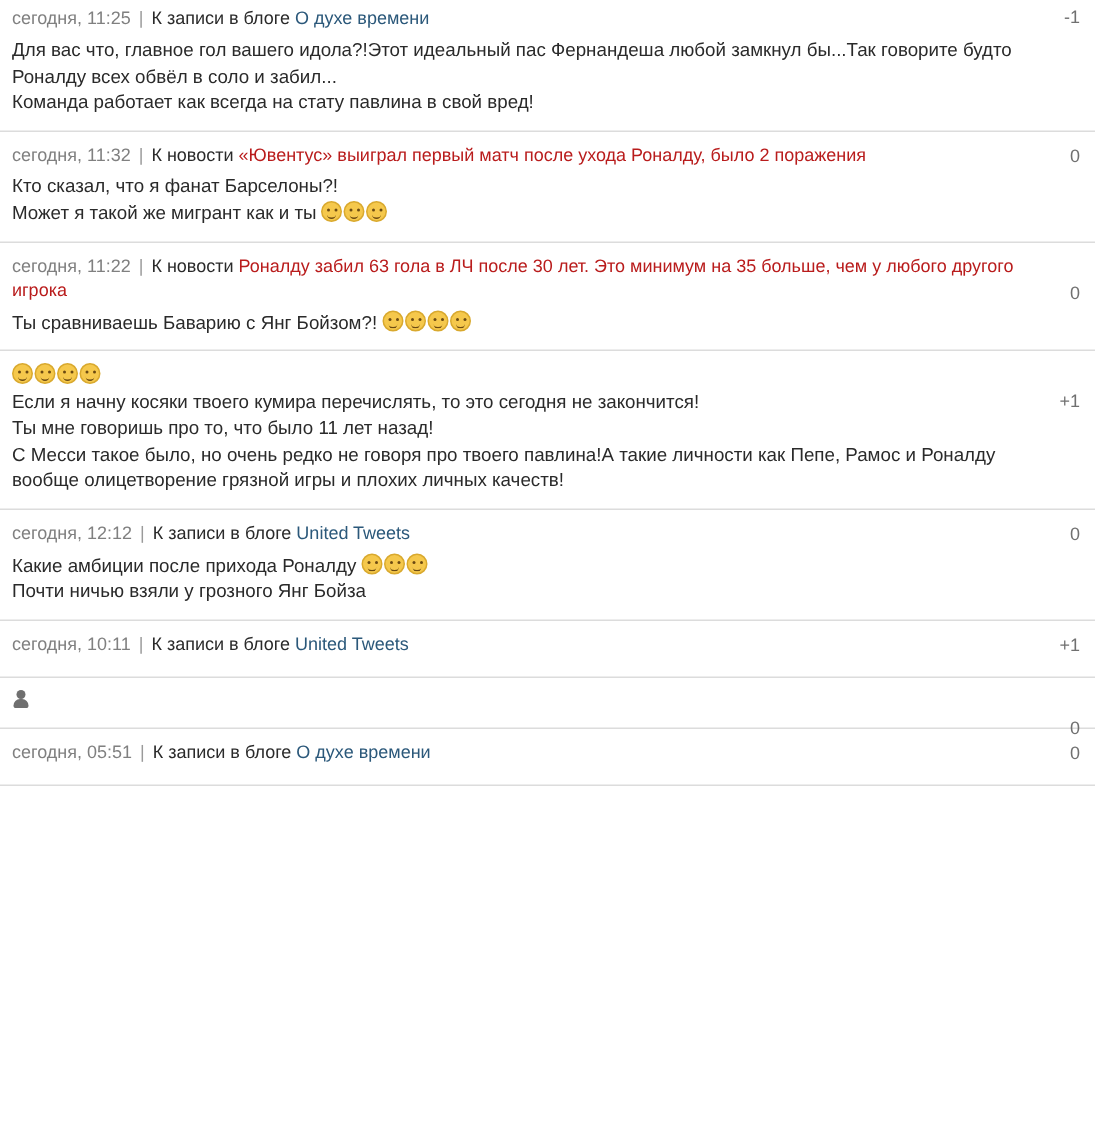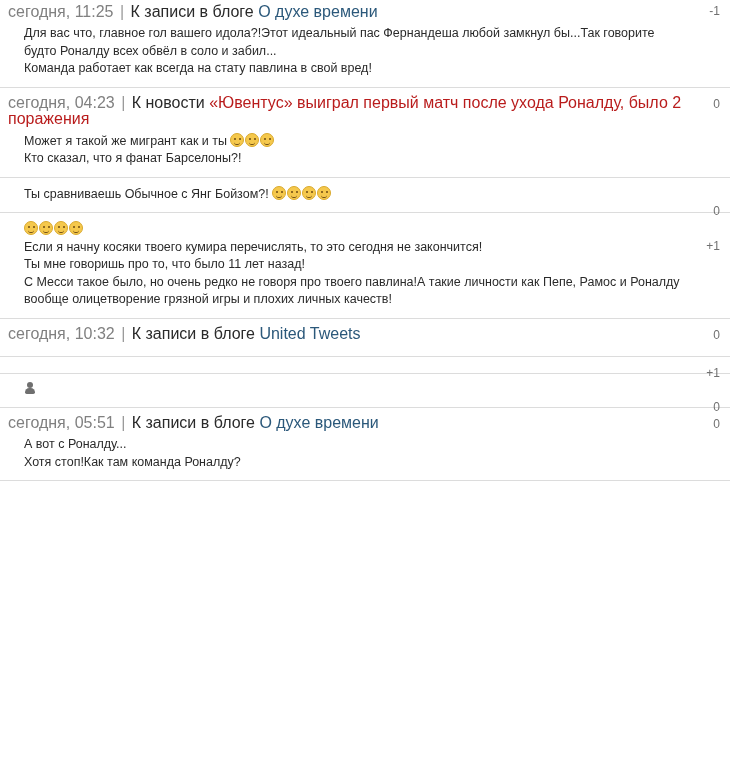--- a/index.html
+++ b/index.html
@@ -21,21 +21,21 @@
   .comment {
     position: relative;
     padding: 7px 40px 9px 8px;
     border-bottom: 1px solid #dcdcdc;
     box-sizing: border-box;
   }
   .comment.first {
     padding-top: 4px;
   }
   .meta {
-    font-size: 16px;
+    font-size: 12px;
     line-height: 16px;
     margin-bottom: 5px;
     color: #707070;
   }
   .meta .date {
     color: #808080;
   }
   .meta .sep {
     color: #9a9a9a;
     padding: 0 2px;
@@ -51,21 +51,20 @@
   .meta a.longlink {
     color: #b91c1c;
   }
   .body {
     line-height: 17.5px;
     color: #2a2a2a;
   }
   .body .line {
     display: block;
     white-space: normal;
-    margin-left: 16px;
   }
   .rating {
     position: absolute;
     right: 10px;
     font-size: 12px;
     color: #707070;
     text-align: right;
     width: 26px;
   }
   .emoji {
@@ -153,84 +152,98 @@
     </div>
     <div class="body">
       <span class="line">Для вас что, главное гол вашего идола?!Этот идеальный пас Фернандеша любой замкнул бы...Так говорите будто Роналду всех обвёл в соло и забил...</span>
       <span class="line">Команда работает как всегда на стату павлина в свой вред!</span>
     </div>
   </div>
 
   <div class="comment">
     <div class="rating" style="top:9px;">0</div>
     <div class="meta">
-      <span class="date">сегодня, 04:23</span>
+      <span class="date">сегодня, 11:32</span>
       <span class="sep">|</span>
       <span class="prefix">К новости</span>
       <a class="longlink">«Ювентус» выиграл первый матч после ухода Роналду, было 2 поражения</a>
     </div>
     <div class="body">
+      <span class="line">Кто сказал, что я фанат Барселоны?!</span>
       <span class="line"><span>Может я такой же мигрант как и ты</span>
         <span class="emoji"><span class="emo"></span><span class="emo"></span><span class="emo"></span></span>
       </span>
-      <span class="line">Кто сказал, что я фанат Барселоны?!</span>
     </div>
   </div>
 
   <div class="comment">
     <div class="rating" style="top:26px;">0</div>
-    <div class="body">
-      <span class="line"><span>Ты сравниваешь Обычное с Янг Бойзом?!</span>
+    <div class="meta">
+      <span class="date">сегодня, 11:22</span>
+      <span class="sep">|</span>
+      <span class="prefix">К новости</span>
+      <a class="longlink">Роналду забил 63 гола в ЛЧ после 30 лет. Это минимум на 35 больше, чем у любого другого игрока</a>
+    </div>
+    <div class="body">
+      <span class="line"><span>Ты сравниваешь Баварию с Янг Бойзом?!</span>
         <span class="emoji"><span class="emo"></span><span class="emo"></span><span class="emo"></span><span class="emo"></span></span>
       </span>
     </div>
   </div>
 
   <div class="comment">
     <div class="rating" style="top:26px;">+1</div>
     <div class="body">
       <span class="line">
         <span class="emoji"><span class="emo"></span><span class="emo"></span><span class="emo"></span><span class="emo"></span></span>
       </span>
       <span class="line">Если я начну косяки твоего кумира перечислять, то это сегодня не закончится!</span>
       <span class="line">Ты мне говоришь про то, что было 11 лет назад!</span>
       <span class="line">С Месси такое было, но очень редко не говоря про твоего павлина!А такие личности как Пепе, Рамос и Роналду вообще олицетворение грязной игры и плохих личных качеств!</span>
     </div>
   </div>
 
   <div class="comment">
     <div class="rating" style="top:9px;">0</div>
     <div class="meta">
-      <span class="date">сегодня, 10:32</span>
+      <span class="date">сегодня, 12:12</span>
       <span class="sep">|</span>
       <span class="prefix">К записи в блоге</span>
       <a>United Tweets</a>
     </div>
+    <div class="body">
+      <span class="line"><span>Какие амбиции после прихода Роналду</span>
+        <span class="emoji"><span class="emo"></span><span class="emo"></span><span class="emo"></span></span>
+      </span>
+      <span class="line">Почти ничью взяли у грозного Янг Бойза</span>
+    </div>
   </div>
 
   <div class="comment">
     <div class="rating" style="top:9px;">+1</div>
+    <div class="meta">
+      <span class="date">сегодня, 10:11</span>
+      <span class="sep">|</span>
+      <span class="prefix">К записи в блоге</span>
+      <a>United Tweets</a>
+    </div>
   </div>
 
   <div class="comment">
     <div class="rating" style="top:26px;">0</div>
     <div class="body">
       <span class="line">
         <span class="emo-person"></span>
       </span>
     </div>
   </div>
 
   <div class="comment">
     <div class="rating" style="top:9px;">0</div>
     <div class="meta">
       <span class="date">сегодня, 05:51</span>
       <span class="sep">|</span>
       <span class="prefix">К записи в блоге</span>
       <a>О духе времени</a>
     </div>
-    <div class="body">
-      <span class="line">А вот с Роналду...</span>
-      <span class="line">Хотя стоп!Как там команда Роналду?</span>
-    </div>
   </div>
 
 </div>
 
 </body></html>

